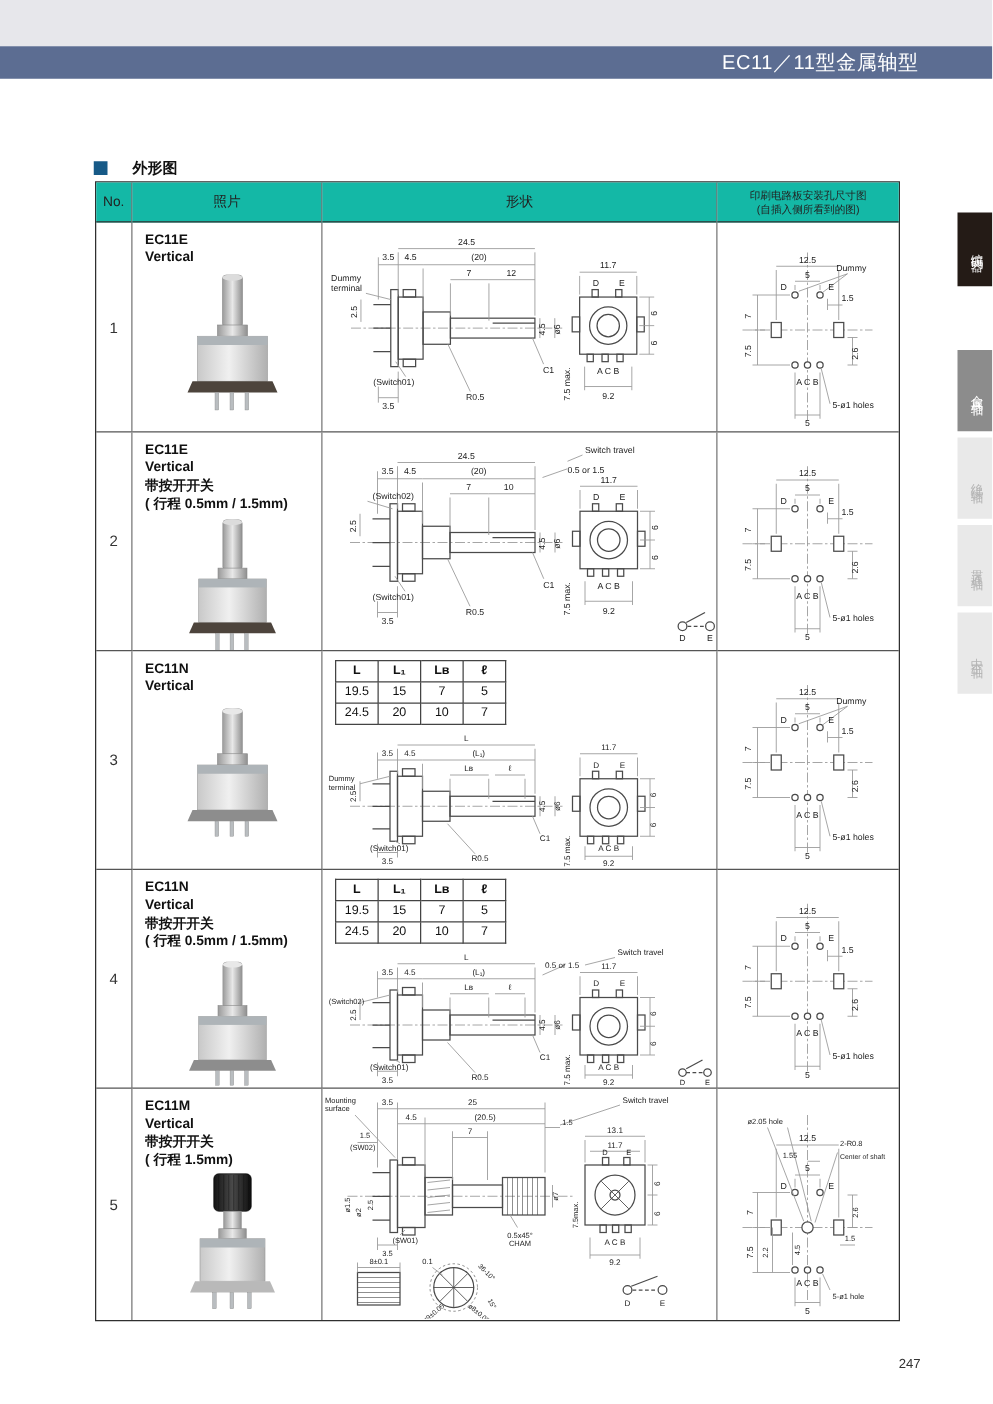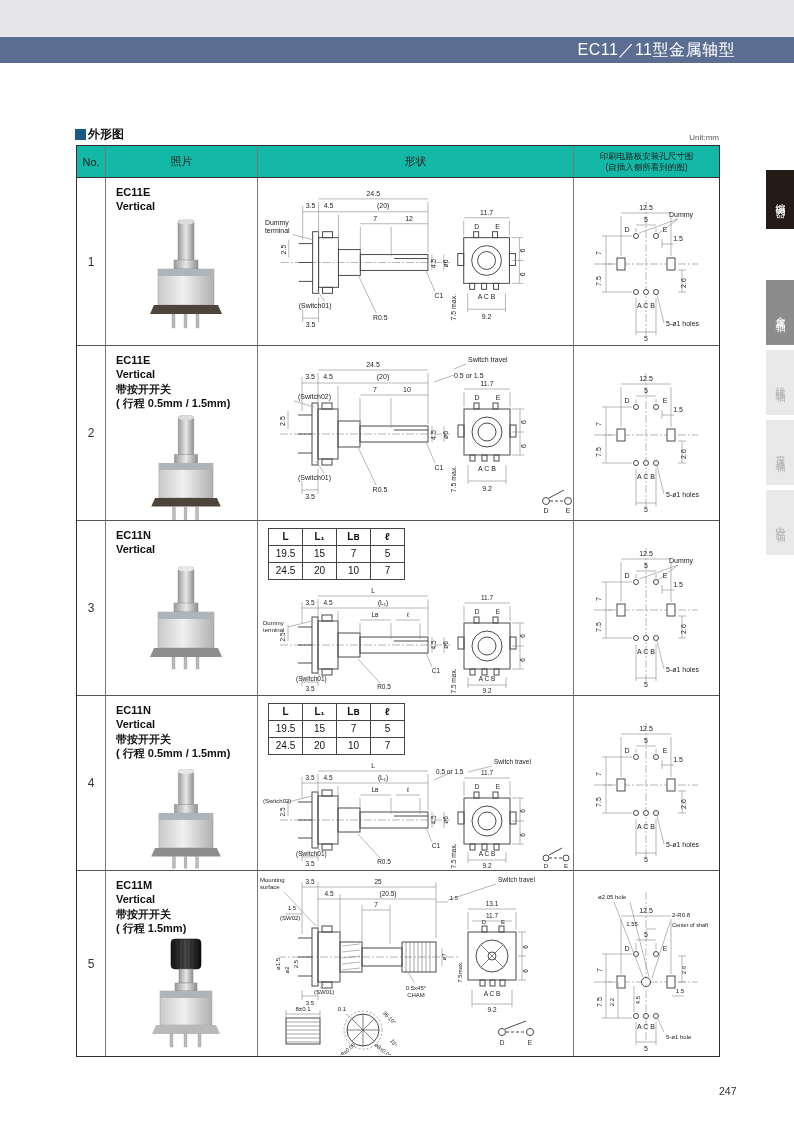--- a/index.html
+++ b/index.html
@@ -2,21 +2,21 @@
 <html><head>
 <meta charset="utf-8">
 <style>
   html,body{margin:0;padding:0;background:#fff}
   .page{position:relative;width:794px;height:1123px;background:#fff;overflow:hidden;
         font-family:"Liberation Sans","DejaVu Sans",sans-serif;color:#222}
   .topband{position:absolute;left:0;top:0;width:794px;height:37px;background:#e7e7eb}
   .hbar{position:absolute;left:0;top:37px;width:794px;height:26px;background:#5c6d92;
         display:flex;align-items:center;justify-content:flex-end;padding-right:59px;box-sizing:border-box}
   .hbar span{color:#fff;font-size:16px;letter-spacing:0.5px}
-  .sechead{position:absolute;left:75px;top:126px;display:flex;align-items:center;gap:2px}
+  .sechead{position:absolute;left:75px;top:126px;display:flex;align-items:center;gap:20px}
   .secsq{width:11px;height:11px;background:#175a87}
   .sechead span{font-size:12px;font-weight:bold;color:#111}
   .unit{position:absolute;left:0;top:133px;width:719px;text-align:right;font-size:8px;color:#555}
   
   .otable{position:absolute;left:76px;top:145px;display:grid;
           grid-template-columns:29px 152px 316px 145px;
           grid-template-rows:32px 168px 175px 175px 175px 185px;
           border:1.5px solid #2f2f2f;background:#fff}
   .cell{border-right:1px solid #777;border-bottom:1px solid #555;box-sizing:border-box;position:relative;overflow:hidden}
   .cell.last{border-right:none}
@@ -76,21 +76,20 @@
 <div class="page">
   <div class="topband"></div>
   <div class="hbar">
     <span>EC11／11型金属轴型</span>
   </div>
 
   <div class="sechead">
     <div class="secsq"></div>
     <span>外形图</span>
   </div>
-  <div class="unit">Unit:mm</div>
 
   <div class="otable">
 
     <div class="cell hcell">
         <span>No.</span>
       </div>
     <div class="cell hcell">
         <span>照片</span>
       </div>
     <div class="cell hcell">

